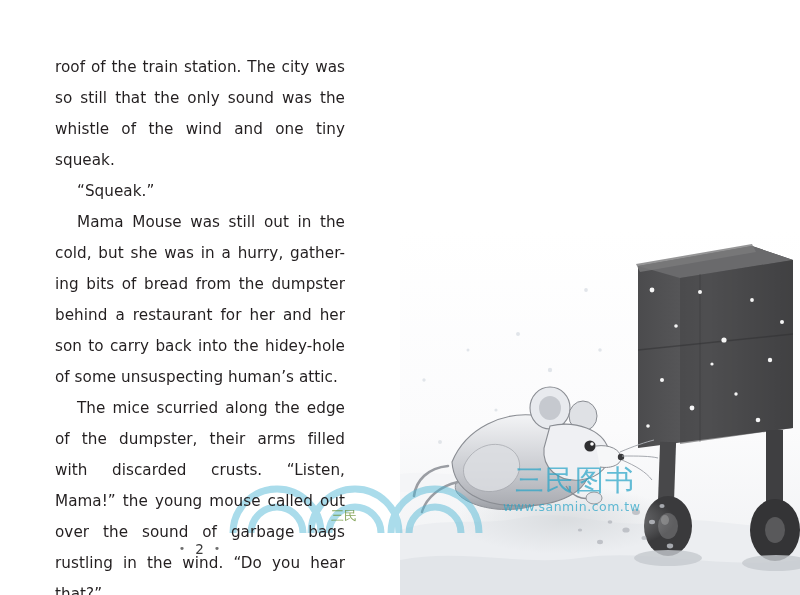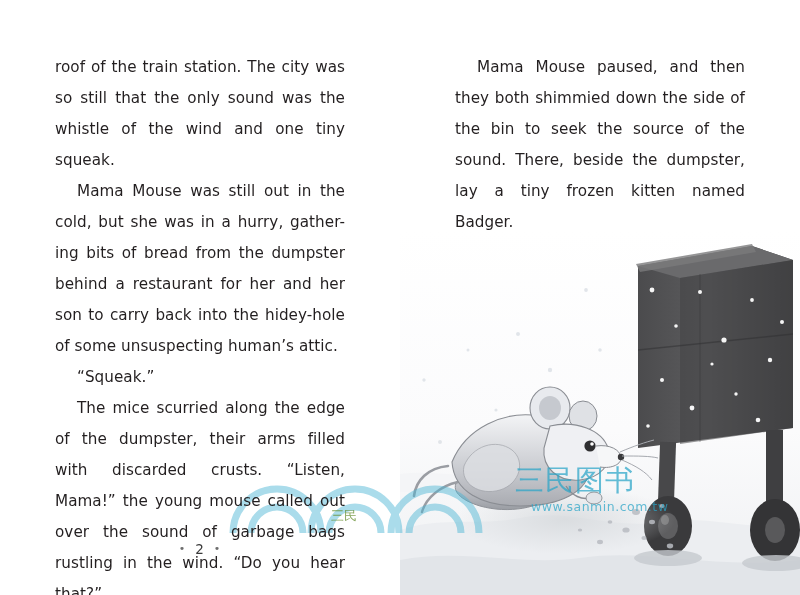--- a/index.html
+++ b/index.html
@@ -97,21 +97,21 @@
     font-family: Liberation Mono, monospace;
     font-size: 29px;
     color: #2aa5c8;
     letter-spacing: 1px;
     white-space: nowrap;
     opacity: 0.85;
     text-align: center;
   }
   .wm-text-url {
     position: absolute;
-    left: 316px;
+    left: 288px;
     top: 44px;
     font-family: "DejaVu Sans", sans-serif;
     font-size: 12.5px;
     color: #2aa5c8;
     letter-spacing: 0.5px;
     white-space: nowrap;
     opacity: 0.85;
   }
   .wm-text-small {
     position: absolute;
@@ -284,28 +284,27 @@
     </svg>
     <div class="wm-text-small">三民</div>
     <div class="wm-text-cn">三民图书</div>
     <div class="wm-text-url">www.sanmin.com.tw</div>
   </div>
 
   <div class="columns">
 
     <div class="col col-left">
       <p class="para">roof of the train station. The city was so still that the only sound was the whistle of the wind and one tiny squeak.</p>
+      <p class="para indent last-flush">“Squeak.”</p>
       <p class="para indent">Mama Mouse was still out in the cold, but she was in a hurry, gather-ing bits of bread from the dumpster behind a restaurant for her and her son to carry back into the hidey-hole of some unsuspecting human’s attic.</p>
-      <p class="para indent last-flush">“Squeak.”</p>
       <p class="para indent">The mice scurried along the edge of the dumpster, their arms filled with discarded crusts. “Listen, Mama!” the young mouse called out over the sound of garbage bags rustling in the wind. “Do you hear that?”</p>
 
     </div>
 
     <div class="col col-right">
-      <p class="para indent">Mama Mouse paused, and then they both shimmied down the side of the bin to seek the source of the sound. There, beside the dumpster, lay a tiny frozen kitten named Badger.</p>
     </div>
 
   </div>
 
   <div class="page-number">
     <span class="dot">•</span><span class="num">2</span><span class="dot">•</span>
   </div>
 
 </div>
 

